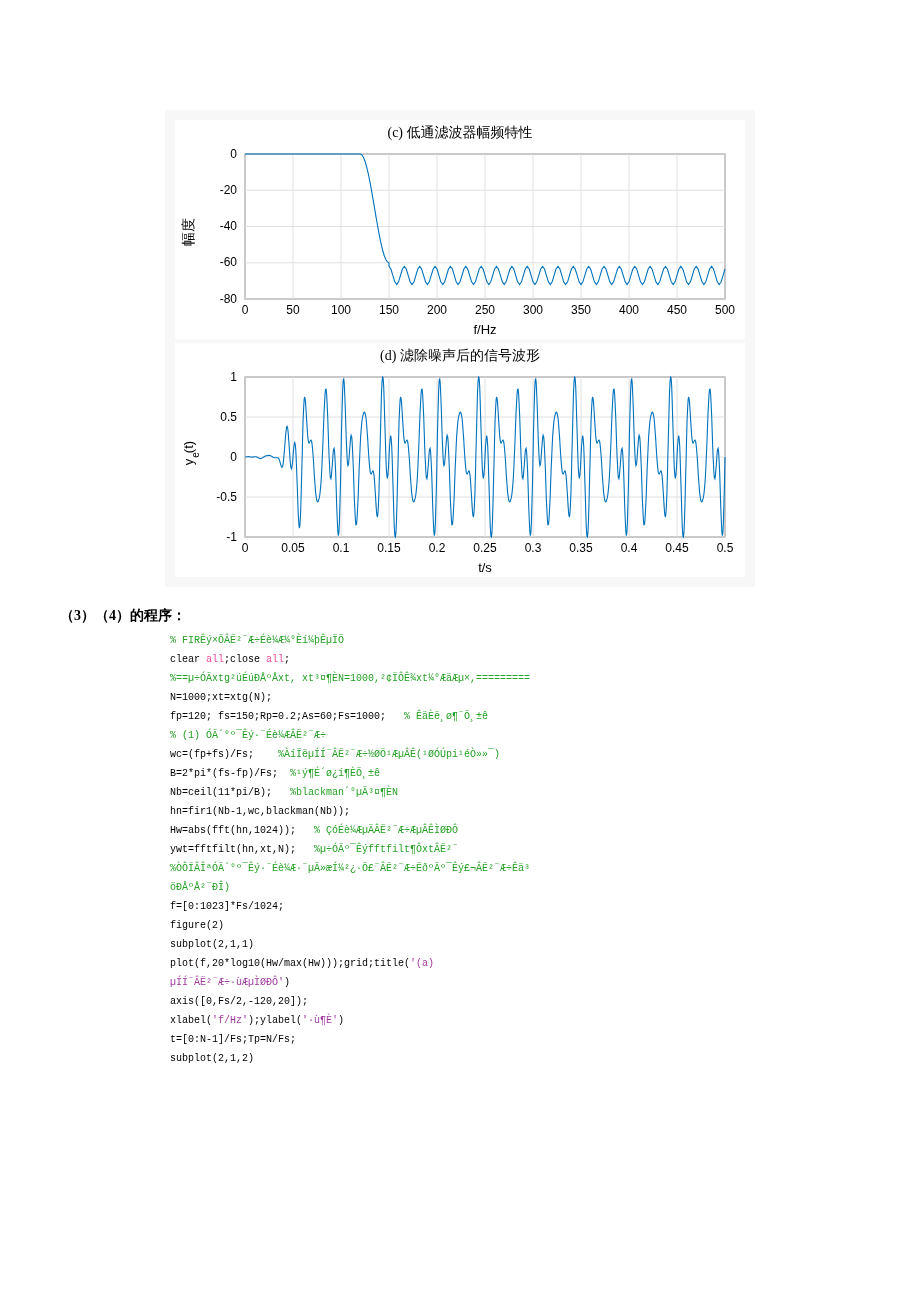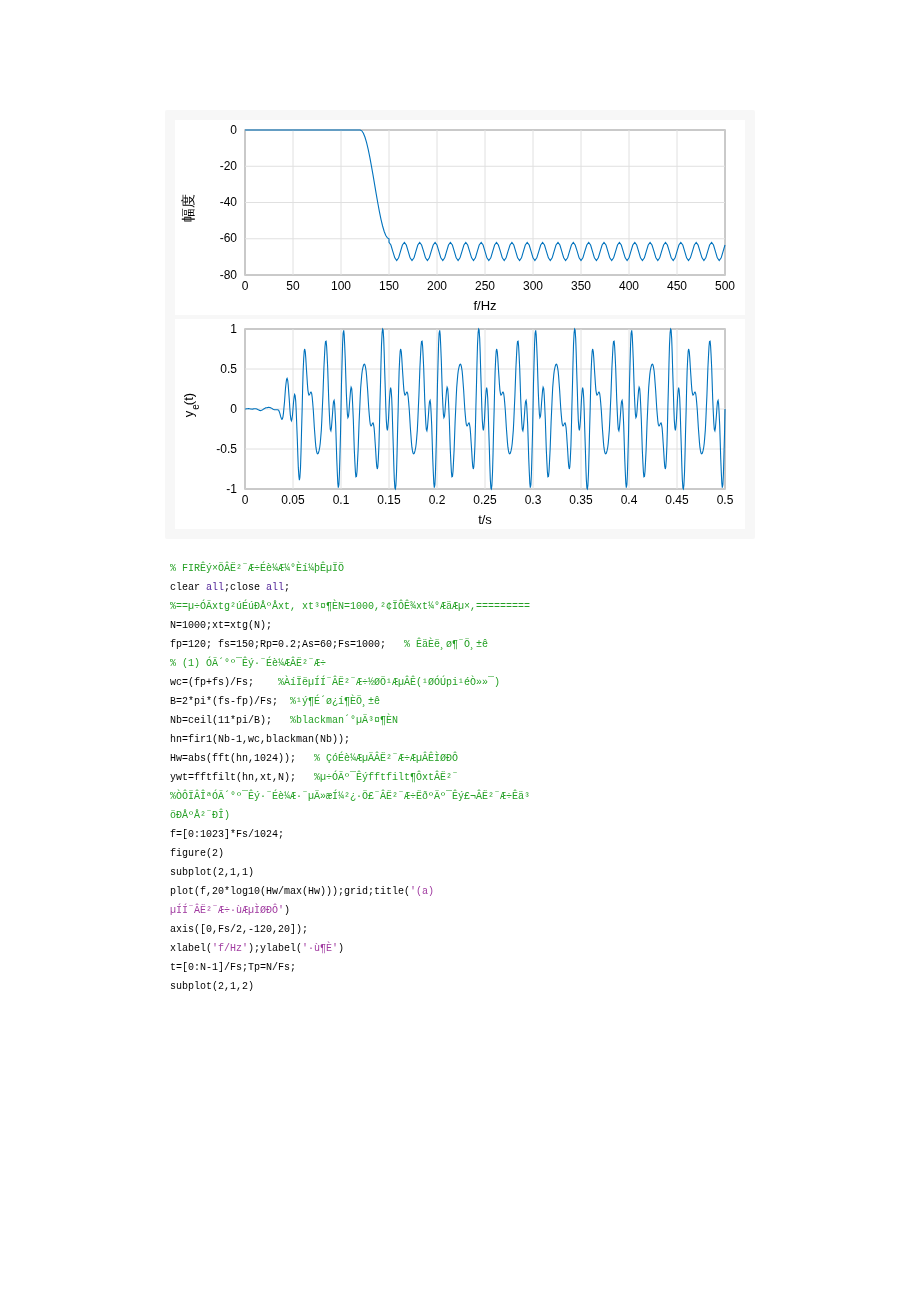--- a/index.html
+++ b/index.html
@@ -37,32 +37,33 @@
   .plotline{stroke:#0072bd;stroke-width:1.1;fill:none;}
   .plotarea{fill:#fff;stroke:#666;stroke-width:1;}
   .section-h{font-weight:bold;margin:18px 0 6px 0;}
   .code{
     font-family:Consolas,"Courier New",monospace;
     font-size:10px;
     line-height:1.9;
     white-space:pre;
     margin-left:110px;
   }
-  .kw{color:#4c1d95;}
+  .kw{color:#ec4899;}
   .cm{color:#24a024;}
   .st{color:#a03aa0;}
 </style>
 </head>
 <body>
 
 <div class="page">
 
   <div class="chart-box">
 
     <div class="panel">
+      <div class="panel-title">(c) 低通滤波器幅频特性</div>
       <svg width="570" height="195">
         <g transform="translate(70,10)">
           <rect class="plotarea" x="0" y="0" width="480" height="145"></rect>
 
           <g class="grid">
 
             <line x1="0" y1="0" x2="480" y2="0"></line>
             <line x1="0" y1="36.25" x2="480" y2="36.25"></line>
             <line x1="0" y1="72.5" x2="480" y2="72.5"></line>
             <line x1="0" y1="108.75" x2="480" y2="108.75"></line>
@@ -104,20 +105,21 @@
             <text class="tick" x="432" y="160" text-anchor="middle">450</text>
             <text class="tick" x="480" y="160" text-anchor="middle">500</text>
           </g>
           <text class="axis-label" x="240" y="180" text-anchor="middle">f/Hz</text>
         </g>
         <text class="axis-label yaxis-text" x="18" y="88" text-anchor="middle" transform="rotate(-90 18 88)">幅度</text>
       </svg>
     </div>
 
     <div class="panel">
+      <div class="panel-title">(d) 滤除噪声后的信号波形</div>
       <svg width="570" height="210">
         <g transform="translate(70,10)">
           <rect class="plotarea" x="0" y="0" width="480" height="160"></rect>
           <g class="grid">
             <line x1="0" y1="0" x2="480" y2="0"></line>
             <line x1="0" y1="40" x2="480" y2="40"></line>
             <line x1="0" y1="80" x2="480" y2="80"></line>
             <line x1="0" y1="120" x2="480" y2="120"></line>
             <line x1="0" y1="160" x2="480" y2="160"></line>
             <line x1="0" y1="0" x2="0" y2="160"></line>
@@ -158,16 +160,17 @@
         <g>
           <text class="axis-label" x="18" y="95" text-anchor="middle" transform="rotate(-90 18 95)">y</text>
           <text class="axis-label" x="24" y="88" text-anchor="middle" transform="rotate(-90 24 88)" style="font-size:10px">e</text>
           <text class="axis-label" x="18" y="80" text-anchor="middle" transform="rotate(-90 18 80)">(t)</text>
         </g>
       </svg>
     </div>
 
   </div>
 
+  <div class="section-h">（3）（4）的程序：</div>
 
   <div class="code" id="code-block"><div><span class="cm">% FIRÊý×ÖÂË²¨Æ÷Éè¼Æ¼°Èí¼þÊµÏÖ</span></div><div>clear <span class="kw">all</span>;close <span class="kw">all</span>;</div><div><span class="cm">%==µ÷ÓÃxtg²úÉúÐÅºÅxt, xt³¤¶ÈN=1000,²¢ÏÔÊ¾xt¼°ÆäÆµ×,=========</span></div><div>N=1000;xt=xtg(N);</div><div>fp=120; fs=150;Rp=0.2;As=60;Fs=1000;   <span class="cm">% ÊäÈë¸ø¶¨Ö¸±ê</span></div><div><span class="cm">% (1) ÓÃ´°º¯Êý·¨Éè¼ÆÂË²¨Æ÷</span></div><div>wc=(fp+fs)/Fs;    <span class="cm">%ÀíÏëµÍÍ¨ÂË²¨Æ÷½ØÖ¹ÆµÂÊ(¹ØÓÚpi¹éÒ»»¯)</span></div><div>B=2*pi*(fs-fp)/Fs;  <span class="cm">%¹ý¶É´ø¿í¶ÈÖ¸±ê</span></div><div>Nb=ceil(11*pi/B);   <span class="cm">%blackman´°µÄ³¤¶ÈN</span></div><div>hn=fir1(Nb-1,wc,blackman(Nb));</div><div>Hw=abs(fft(hn,1024));   <span class="cm">% ÇóÉè¼ÆµÄÂË²¨Æ÷ÆµÂÊÌØÐÔ</span></div><div>ywt=fftfilt(hn,xt,N);   <span class="cm">%µ÷ÓÃº¯Êýfftfilt¶ÔxtÂË²¨</span></div><div><span class="cm">%ÒÔÏÂÎªÓÃ´°º¯Êý·¨Éè¼Æ·¨µÄ»æÍ¼²¿·Ö£¨ÂË²¨Æ÷ËðºÄº¯Êý£¬ÂË²¨Æ÷Êä³</span></div><div><span class="cm">öÐÅºÅ²¨ÐÎ)</span></div><div>f=[0:1023]*Fs/1024;</div><div>figure(2)</div><div>subplot(2,1,1)</div><div>plot(f,20*log10(Hw/max(Hw)));grid;title(<span class="st">'(a)</span></div><div><span class="st">µÍÍ¨ÂË²¨Æ÷·ùÆµÌØÐÔ'</span>)</div><div>axis([0,Fs/2,-120,20]);</div><div>xlabel(<span class="st">'f/Hz'</span>);ylabel(<span class="st">'·ù¶È'</span>)</div><div>t=[0:N-1]/Fs;Tp=N/Fs;</div><div>subplot(2,1,2)</div></div>
 
 </div>
 
 </body></html>

